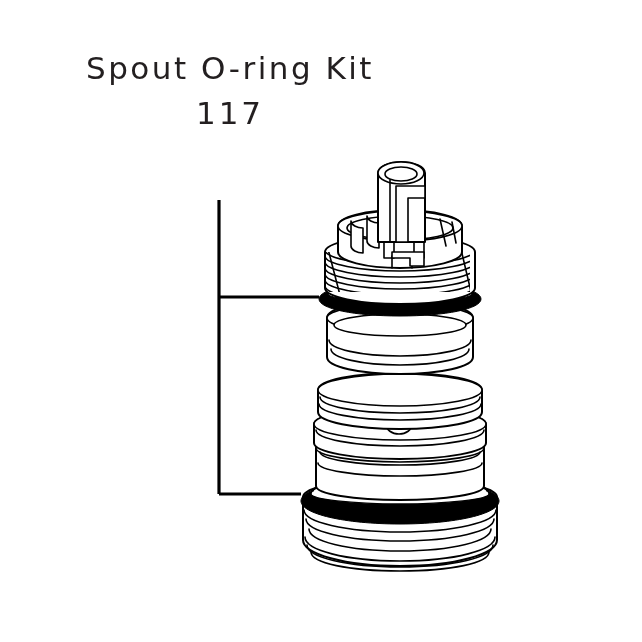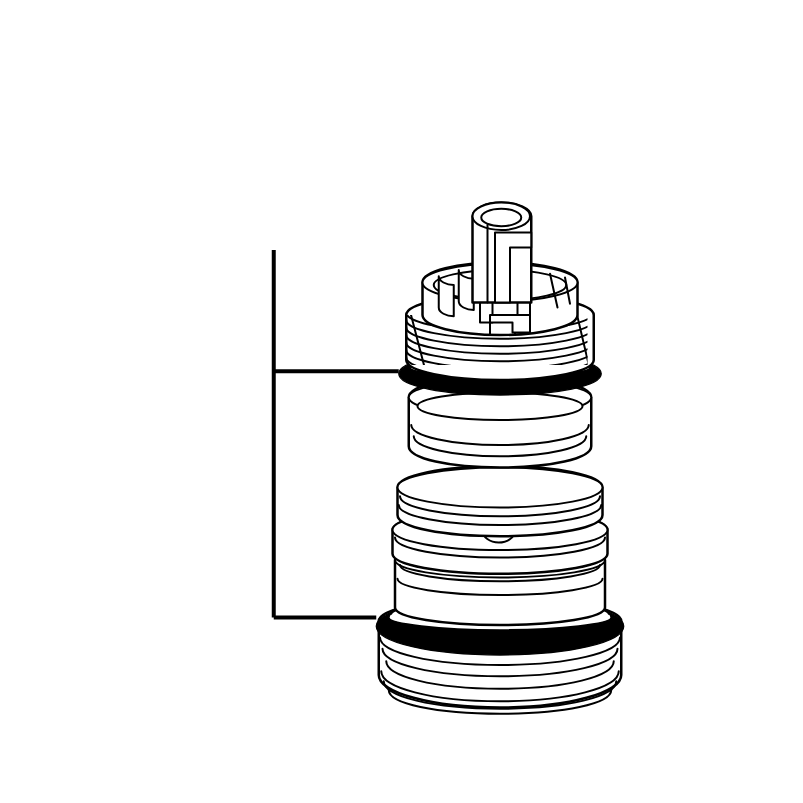--- a/index.html
+++ b/index.html
@@ -46,20 +46,24 @@
     top: 0;
     width: 642px;
     height: 642px;
   }
 </style>
 </head>
 <body>
 
 <div id="page">
 
+  <div id="title-block">
+    <div id="title-line">Spout O-ring Kit</div>
+    <div id="part-number">117</div>
+  </div>
 
   <svg id="figure" viewBox="0 0 642 642" xmlns="http://www.w3.org/2000/svg">
 
     <defs>
       <style>
         .ln  { fill:none; stroke:#000; stroke-width:2; stroke-linecap:round; stroke-linejoin:round; }
         .lnt { fill:none; stroke:#000; stroke-width:1.6; stroke-linecap:round; stroke-linejoin:round; }
         .lnf { fill:#fff; stroke:#000; stroke-width:2; stroke-linejoin:round; }
         .lnft{ fill:#fff; stroke:#000; stroke-width:1.6; stroke-linejoin:round; }
         .blk { fill:#000; stroke:#000; stroke-width:1; }

